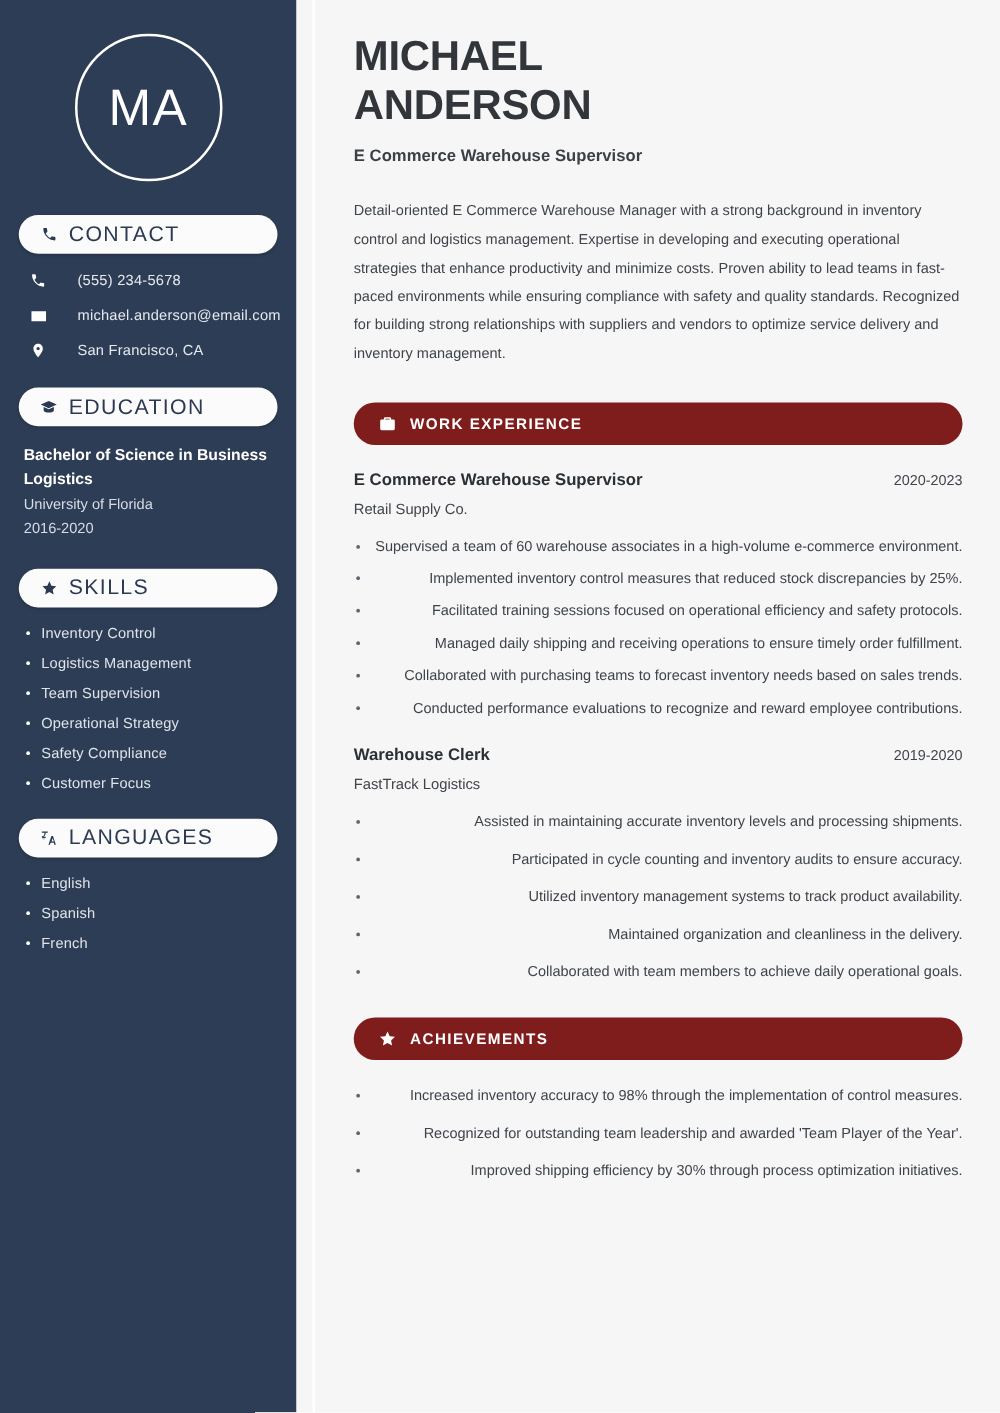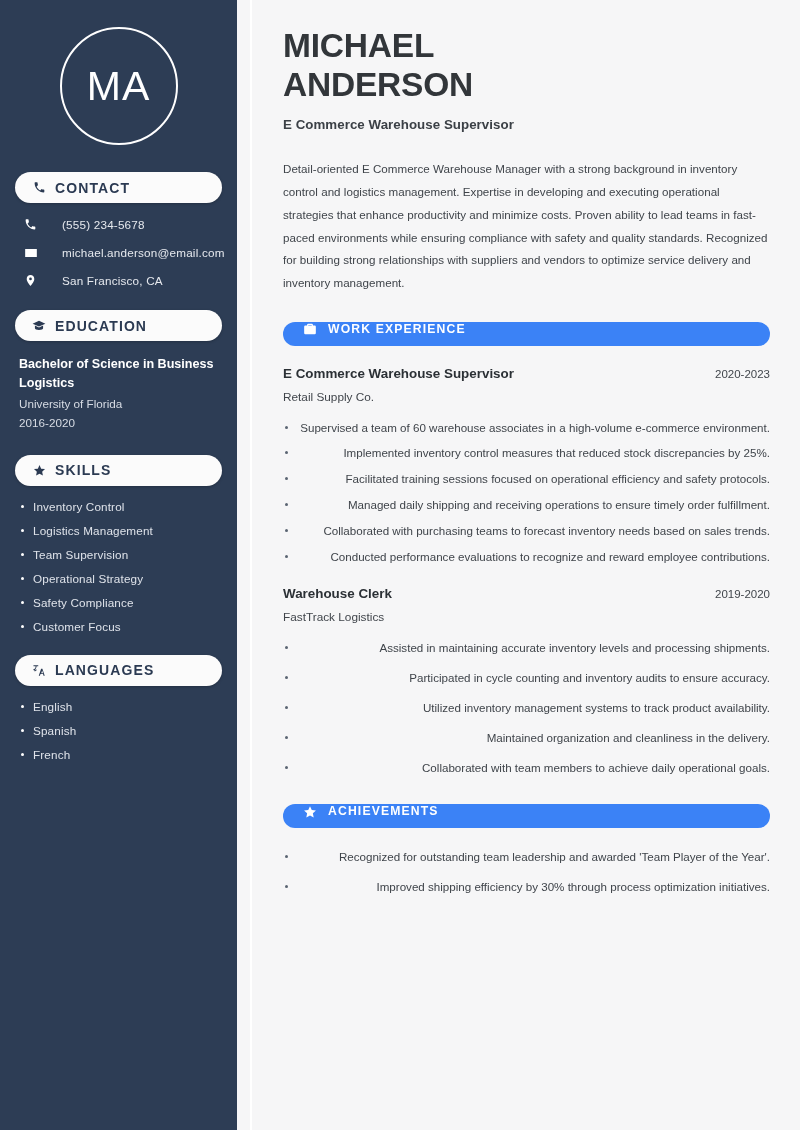--- a/index.html
+++ b/index.html
@@ -60,22 +60,22 @@
     height: 31px;
     display: flex;
     align-items: center;
     gap: 9px;
     padding: 0 17px;
     box-shadow: 0 1px 3px rgba(0,0,0,0.22);
     margin-bottom: 14px;
   }
   .pill-label {
     color: #2b3a52;
-    font-size: 14px;
-    font-weight: bold;
+    font-size: 17px;
+    font-weight: normal;
     letter-spacing: 1.1px;
   }
   .pill-icon {
     display: flex;
     align-items: center;
     justify-content: center;
     width: 14px;
     height: 14px;
     flex: 0 0 14px;
   }
@@ -164,24 +164,25 @@
   }
   .summary {
     color: #3f444a;
     font-size: 11.6px;
     line-height: 1.96;
     margin-top: 26px;
     letter-spacing: 0.02px;
   }
 
   .bar {
-    background: #3b82f6;
+    background: #7f1d1d;
     border-radius: 30px;
-    height: 24px;
-    display: flex;
+    height: 34px;
+    display: flex;
+    align-items: center;
     gap: 11px;
     padding: 0 19px;
     margin-top: 27px;
     margin-bottom: 20px;
   }
   .bar-label {
     color: #ffffff;
     font-size: 12.2px;
     font-weight: bold;
     letter-spacing: 1.15px;
@@ -395,18 +396,19 @@
     <div class="bar">
       <span class="bar-icon">
         <svg width="14" height="14" viewBox="0 0 24 24" fill="#ffffff">
             <path d="M12 2l3 6.6 7.2.8-5.3 4.9 1.4 7.1L12 17.9 5.7 21.4l1.4-7.1L1.8 9.4 9 8.6 12 2z"></path>
           </svg>
       </span>
       <span class="bar-label">ACHIEVEMENTS</span>
     </div>
 
     <ul class="bullets spaced">
+      <li>Increased inventory accuracy to 98% through the implementation of control measures.</li>
       <li>Recognized for outstanding team leadership and awarded 'Team Player of the Year'.</li>
       <li>Improved shipping efficiency by 30% through process optimization initiatives.</li>
     </ul>
 
   </main>
 </div>
 
 </body></html>

